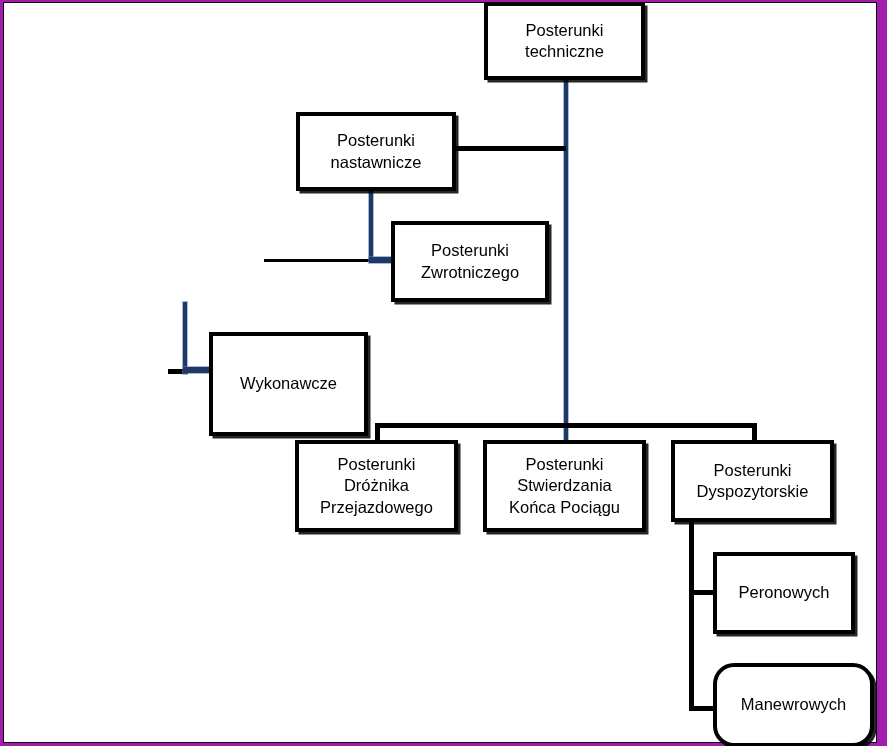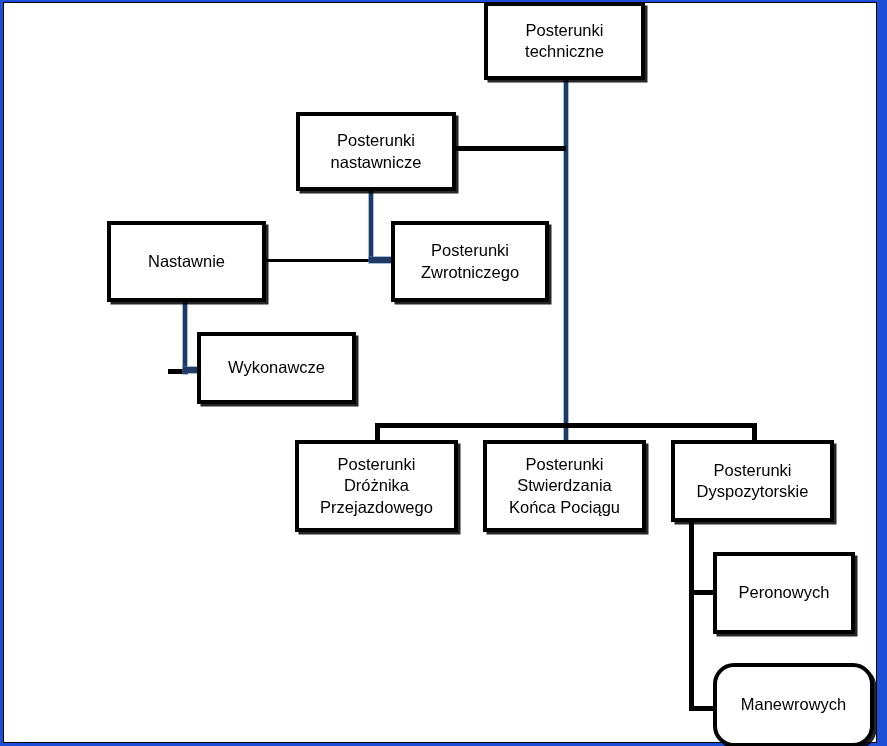--- a/index.html
+++ b/index.html
@@ -8,21 +8,21 @@
     background: #ffffff;
   }
   body {
     font-family: "Liberation Sans", sans-serif;
   }
 
   #canvas {
     position: relative;
     width: 887px;
     height: 746px;
-    background: #1d4ed8;
+    background: #a21caf;
     overflow: hidden;
   }
 
   
   #outer-frame {
     position: absolute;
     left: 3px;
     top: 2px;
     width: 874px;
     height: 741px;
@@ -97,27 +97,26 @@
   <div class="conn conn-black" style="left:689px; top:590px; width:32px; height:5px;"></div>
 
   <div class="conn conn-black" style="left:689px; top:706px; width:32px; height:5px;"></div>
 
   <div class="node" style="left:484px; top:2px; width:161px; height:78px;">Posterunki
 techniczne</div>
 
   <div class="node" style="left:296px; top:112px; width:160px; height:79px;">Posterunki
 nastawnicze</div>
 
-  <div class="node" style="left:107px; top:221px; width:159px; height:81px;">Nastawnie</div>
 
   <div class="node" style="left:391px; top:221px; width:158px; height:81px;">Posterunki
 Zwrotniczego</div>
 
 
-  <div class="node" style="left:197px; top:332px; width:159px; height:72px;">Wykonawcze</div>
+  <div class="node" style="left:209px; top:332px; width:159px; height:104px;">Wykonawcze</div>
 
   <div class="node" style="left:295px; top:440px; width:163px; height:92px;">Posterunki
 Dróżnika
 Przejazdowego</div>
 
   <div class="node" style="left:483px; top:440px; width:163px; height:92px;">Posterunki
 Stwierdzania
 Końca Pociągu</div>
 
   <div class="node" style="left:671px; top:440px; width:163px; height:82px;">Posterunki

